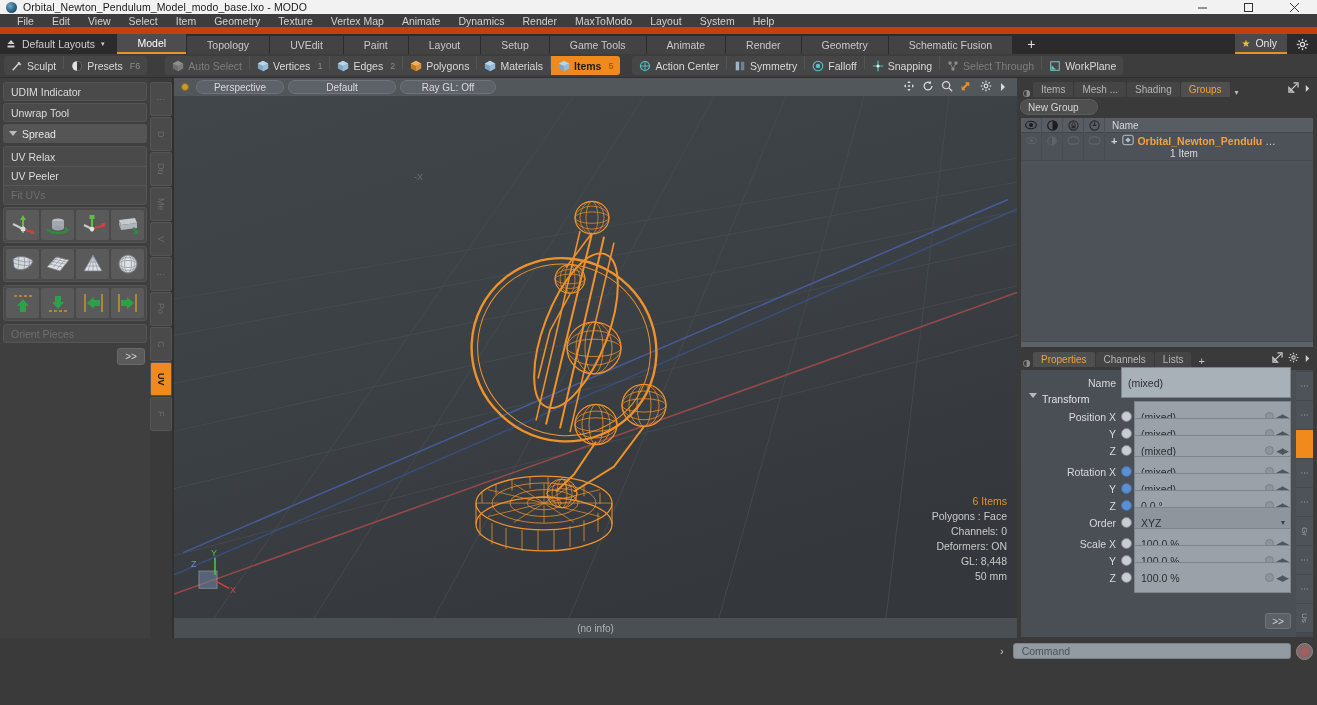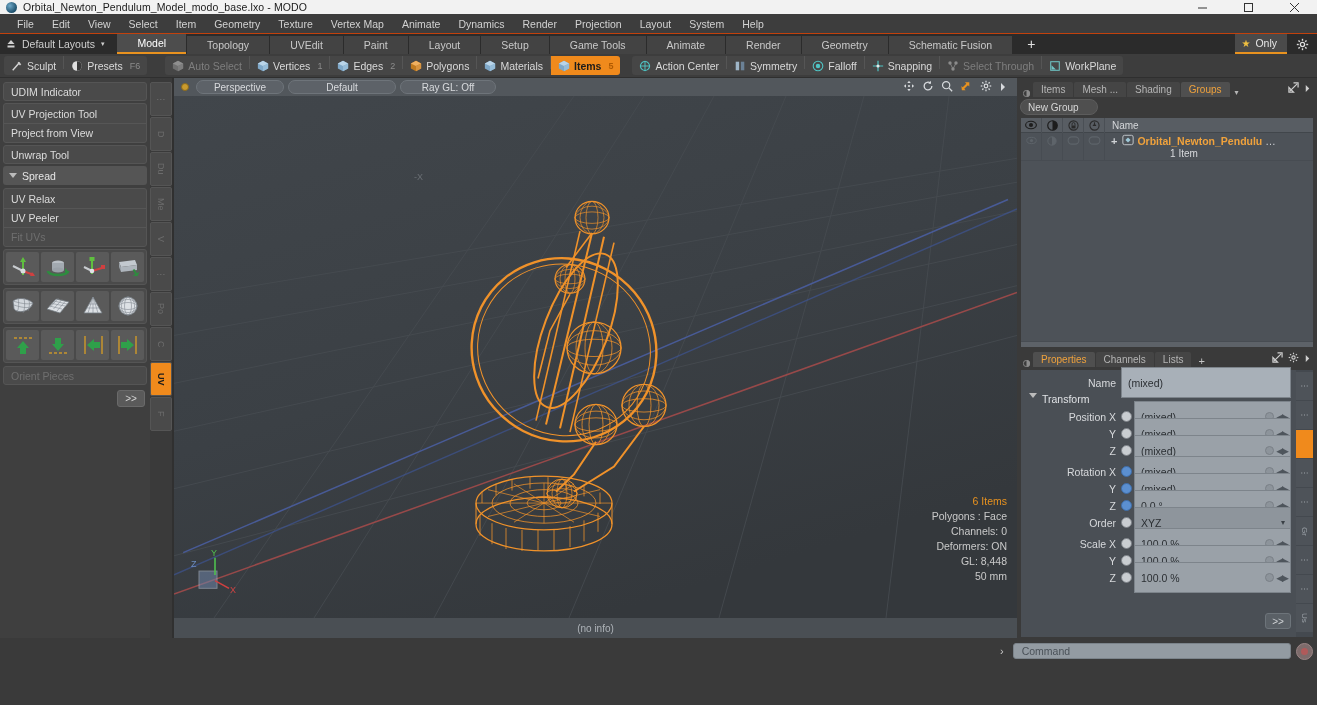--- a/index.html
+++ b/index.html
@@ -22,21 +22,21 @@
   }
   .tb-title{ font-size:10.5px; color:#1a1a1a; white-space:nowrap; letter-spacing:.1px;}
   .tb-btns{ position:absolute; right:0; top:0; height:14px; display:flex; }
   .tb-btn{ width:46px; height:14px; display:flex; align-items:center; justify-content:center;
     font-size:11px; color:#333; }
   .tb-btn svg{ display:block; }
 
   
   .menubar{
     height:20px; background:#3d3d3d; display:flex; align-items:center;
-    padding-left:8px; border-bottom:1px solid #c2410c;
+    padding-left:8px; border-bottom:7px solid #c2410c;
   }
   .menu-item{ font-size:10.5px; color:#d2d2d2; padding:0 9px; line-height:20px; white-space:nowrap;}
 
   
   .layoutbar{
     height:20px; background:#2b2b2b; display:flex; align-items:center; position:relative;
   }
   .lb-upicon{ width:22px; display:flex; align-items:center; justify-content:center; }
   .lb-label{ font-size:10.5px; color:#cfcfcf; padding-right:6px; white-space:nowrap;}
   .lb-caret{ font-size:7px; color:#cfcfcf; }
@@ -214,21 +214,21 @@
     <div class="menu-item">Edit</div>
     <div class="menu-item">View</div>
     <div class="menu-item">Select</div>
     <div class="menu-item">Item</div>
     <div class="menu-item">Geometry</div>
     <div class="menu-item">Texture</div>
     <div class="menu-item">Vertex Map</div>
     <div class="menu-item">Animate</div>
     <div class="menu-item">Dynamics</div>
     <div class="menu-item">Render</div>
-    <div class="menu-item">Projection</div>
+    <div class="menu-item">MaxToModo</div>
     <div class="menu-item">Layout</div>
     <div class="menu-item">System</div>
     <div class="menu-item">Help</div>
   </div>
 
 <div class="layoutbar">
   <div class="lb-upicon">
     <svg width="12" height="12" viewBox="0 0 12 12">
         <path d="M6 2 L9.5 6 L2.5 6 Z" fill="#d0d0d0"></path>
         <rect x="2.5" y="7.5" width="7" height="2" fill="#d0d0d0"></rect>
@@ -434,24 +434,20 @@
         </span>
         <span>WorkPlane</span>
       </div>
     </div>
 </div>
 
 <div class="body">
 
   <div class="leftpanel">
     <div class="lp-btn">UDIM Indicator</div>
-    <div class="lp-grp">
-      <div class="row">UV Projection Tool</div>
-      <div class="row">Project from View</div>
-    </div>
     <div class="lp-btn">Unwrap Tool</div>
     <div class="lp-spread">
       <span class="tri"></span>
       <span>Spread</span>
     </div>
     <div class="lp-grp">
       <div class="row">UV Relax</div>
       <div class="row">UV Peeler</div>
       <div class="row dim">Fit UVs</div>
     </div>

